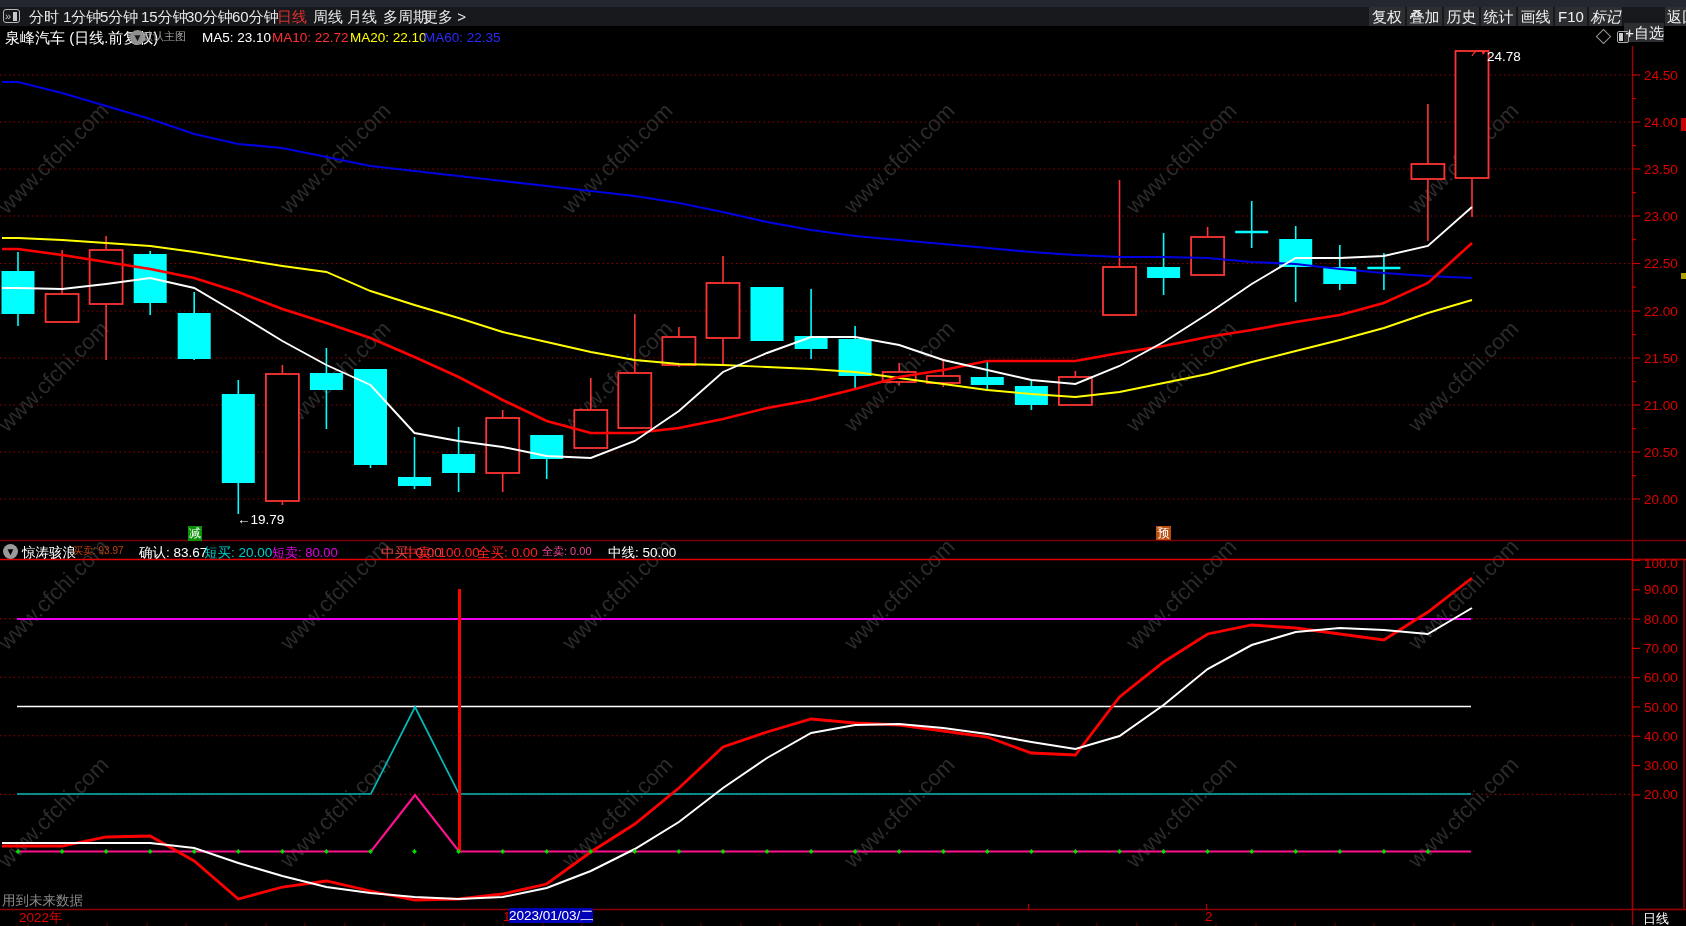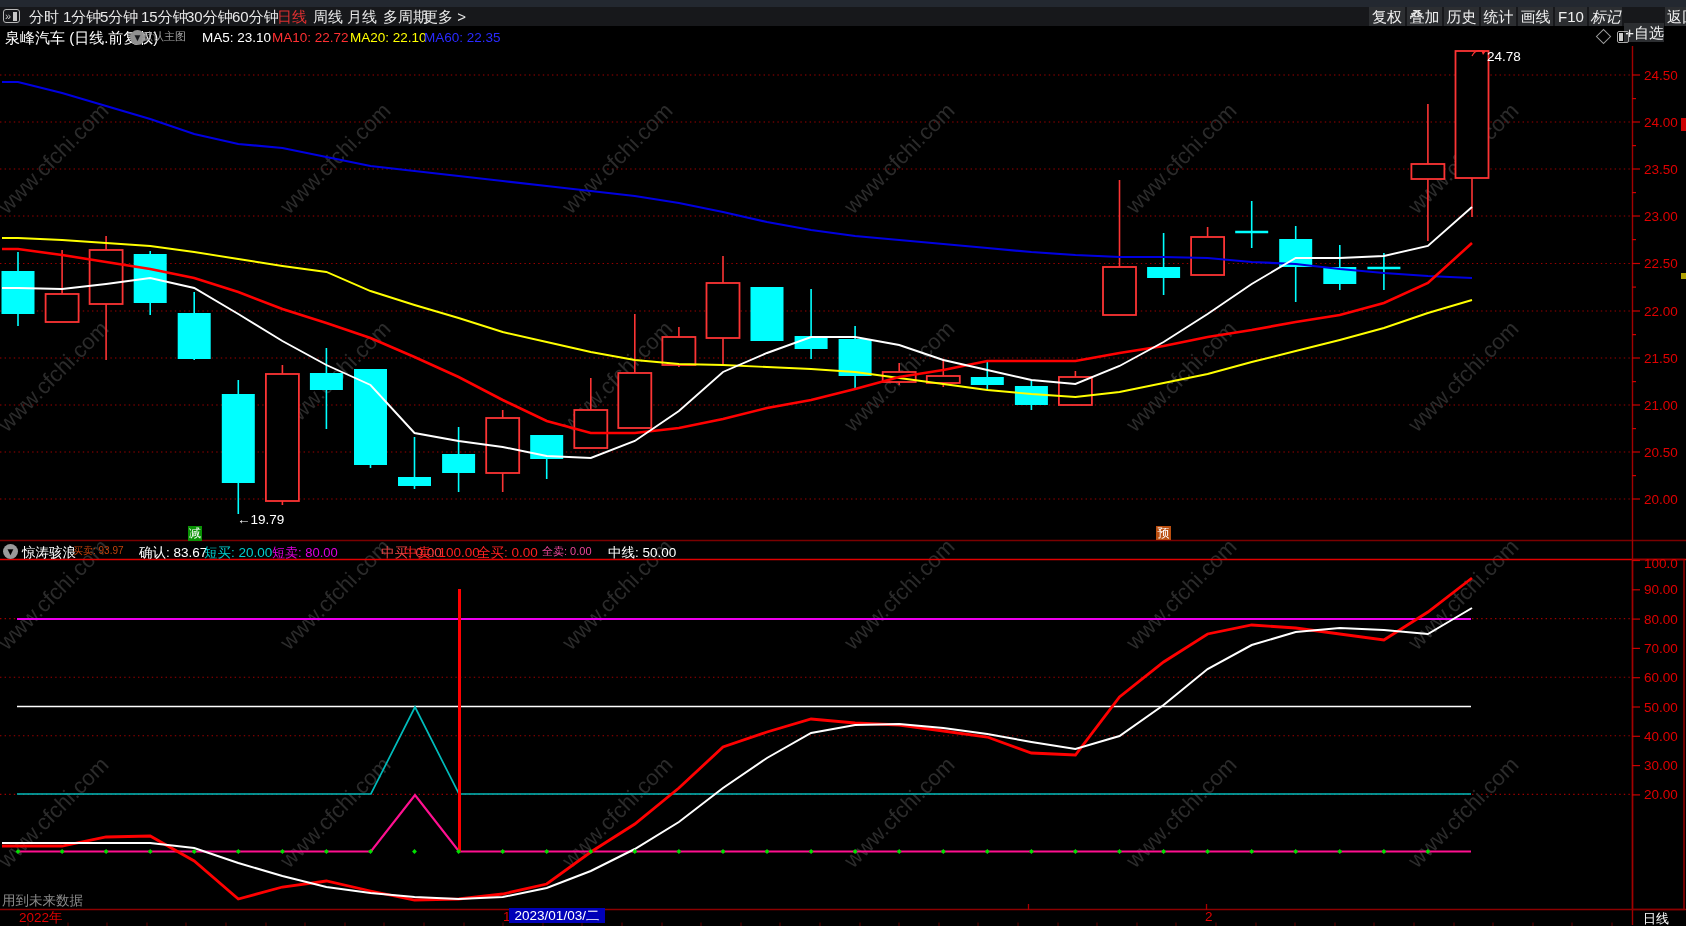--- a/index.html
+++ b/index.html
@@ -330,15 +330,15 @@
     <div class="abs" style="left:204px;top:544px;font-size:13.5px;color:#00cccc;">短买: 20.00</div>
     <div class="abs" style="left:272px;top:544px;font-size:13px;color:#e000e0;">短卖: 80.00</div>
     <div class="abs" style="left:341px;top:544px;font-size:13.5px;color:#ef4444;padding-left:40px;">中买: 0.00</div>
     <div class="abs" style="left:404px;top:544px;font-size:13.5px;color:#fe2020;">中卖: 100.00</div>
     <div class="abs" style="left:477px;top:544px;font-size:13.5px;color:#fe2020;">全买: 0.00</div>
     <div class="abs" style="left:542px;top:544px;font-size:11px;color:#ec4899;">全卖: 0.00</div>
     <div class="abs" style="left:608px;top:544px;font-size:13.5px;color:#ffffff;">中线: 50.00</div>
   <div class="abs" style="left:2px;top:892px;font-size:13.5px;color:#8a8a8a;">用到未来数据</div>
   <div class="abs" style="left:19px;top:909px;font-size:13.5px;color:#e00000;">2022年</div>
   <div class="abs" style="left:503px;top:909px;font-size:13.5px;color:#e00000;">1</div>
-  <div class="abs" style="left:509px;top:908px;width:96px;height:15px;background:#0000b8;font-size:13.5px;color:#ffffff;text-align:center;line-height:15px;overflow:hidden;">2023/01/03/二</div>
+  <div class="abs" style="left:509px;top:908px;width:84px;height:15px;background:#0000b8;font-size:13.5px;color:#ffffff;text-align:center;line-height:15px;overflow:hidden;">2023/01/03/二</div>
   <div class="abs" style="left:1205px;top:909px;font-size:13.5px;color:#e00000;">2</div>
   <div class="abs" style="left:1643px;top:910px;font-size:13px;color:#ffffff;">日线</div>
 </div>
 </body></html>

